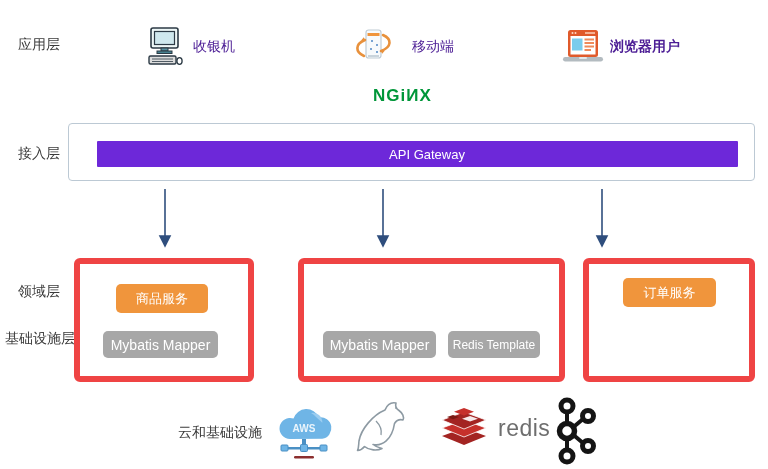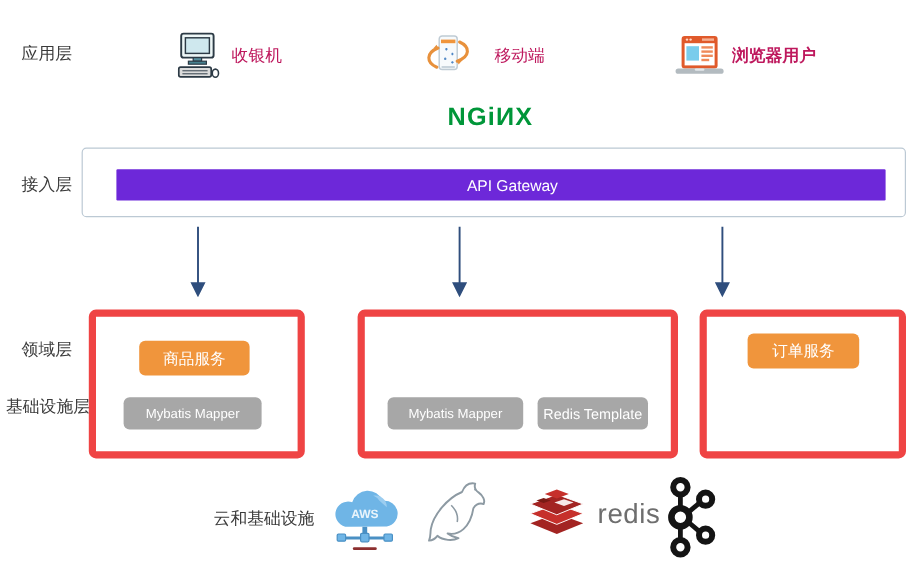--- a/index.html
+++ b/index.html
@@ -3,23 +3,23 @@
 <meta charset="utf-8">
 <style>
   * { margin: 0; padding: 0; box-sizing: border-box; }
   body { background: #ffffff; font-family: "Liberation Sans", sans-serif; }
   .canvas {
     position: relative; width: 768px; height: 469px; background: #ffffff;
     overflow: hidden; color: #3c3c3c;
   }
   .abs { position: absolute; }
   .layer-label { font-size: 14px; color: #3a3a3a; white-space: nowrap; }
-  .item-label { font-size: 14px; color: #be185d; white-space: nowrap; }
+  .item-label { font-size: 14px; color: #4c1d95; white-space: nowrap; }
   .nginx-logo {
-    font-size: 21px; font-weight: 800; color: #009639; letter-spacing: 1px;
+    font-size: 17px; font-weight: 800; color: #009639; letter-spacing: 1px;
     white-space: nowrap;
   }
   .gateway-outer {
     left: 68px; top: 123px; width: 687px; height: 58px;
     border: 1px solid #bcc9d4; border-radius: 4px; background: #ffffff;
   }
   .gateway-bar {
     left: 97px; top: 141px; width: 641px; height: 26px;
     background: #6d28d9; color: #ffffff; font-size: 13px;
     display: flex; align-items: center; justify-content: center;
@@ -28,21 +28,21 @@
   }
   .service-box {
     border: 6px solid #ef4444; border-radius: 6px; background: #ffffff;
   }
   .btn-orange {
     background: #f0953c; color: #ffffff; font-size: 13px; border-radius: 5px;
     display: flex; align-items: center; justify-content: center; border: none;
     position: absolute;
   }
   .btn-gray {
-    background: #a7a7a7; color: #ffffff; font-size: 11px; border-radius: 5px;
+    background: #a7a7a7; color: #ffffff; font-size: 14px; border-radius: 5px;
     display: flex; align-items: center; justify-content: center; border: none;
     position: absolute; white-space: nowrap;
   }
   .redis-text { font-size: 23px; color: #6e6e6e; font-weight: 400; letter-spacing: 0.5px; }
   .aws-text-row { display: flex; align-items: center; }
 </style>
 </head>
 <body>
 
 <div class="canvas">

